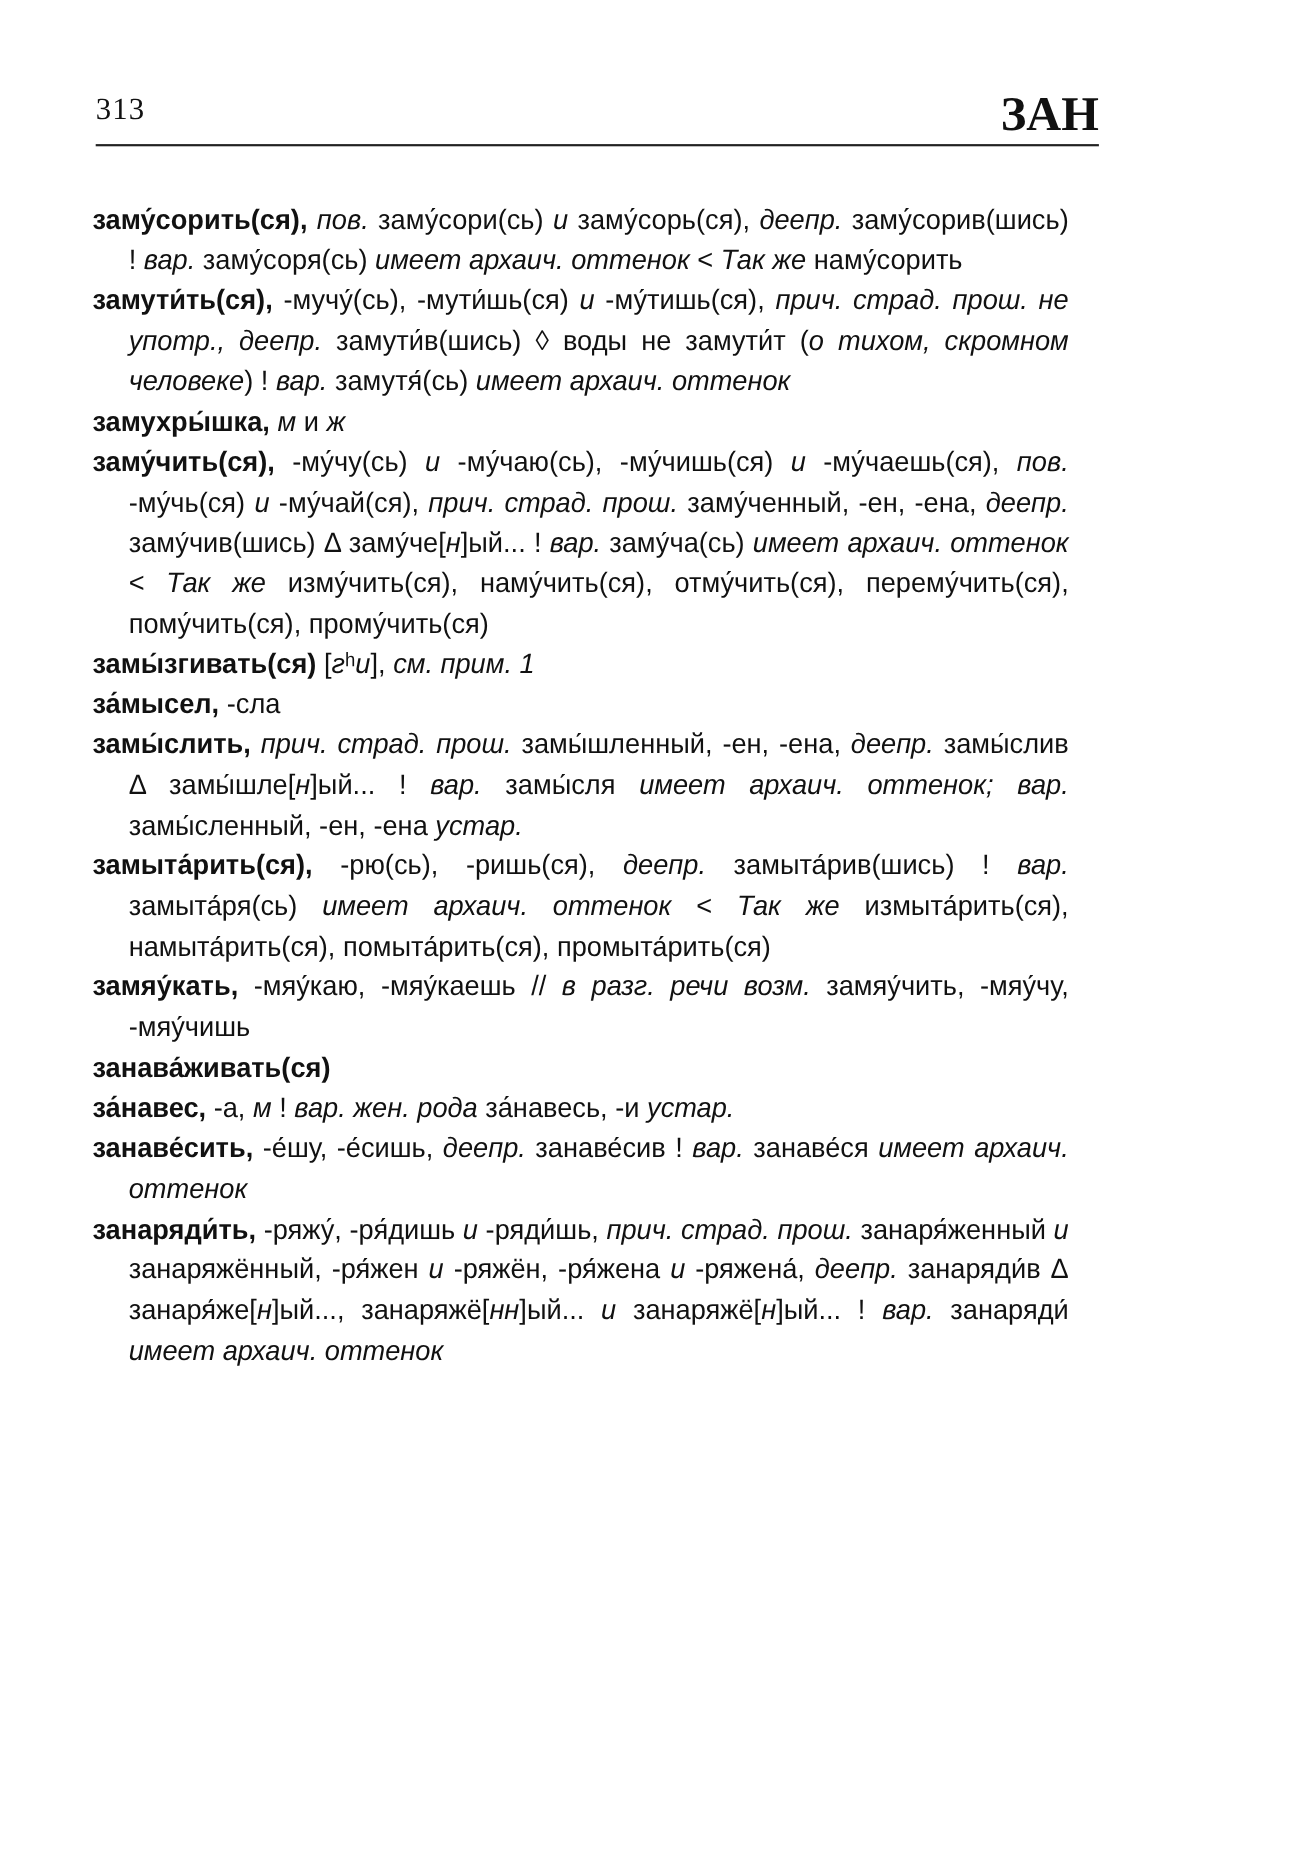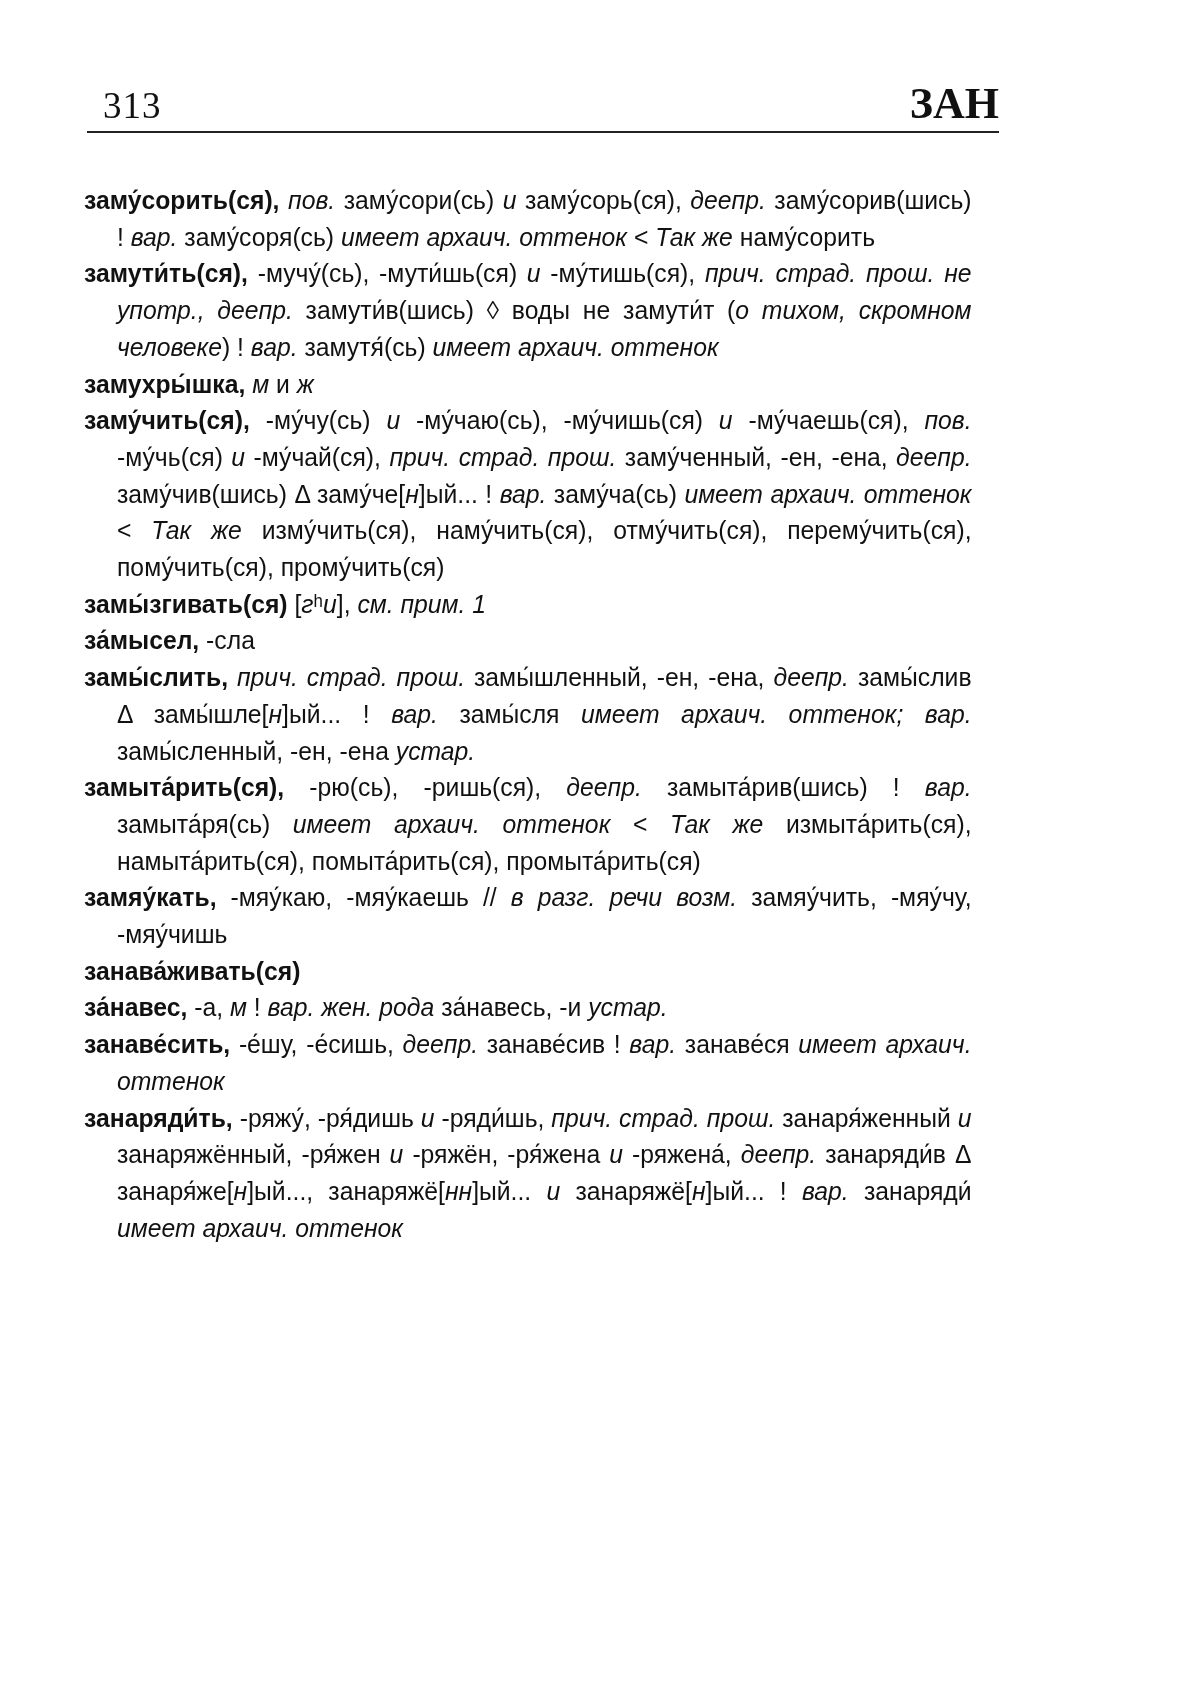--- a/index.html
+++ b/index.html
@@ -1,19 +1,19 @@
 <!DOCTYPE html>
 <html><head>
 <meta charset="utf-8">
 <style>
   html, body { margin:0; padding:0; background:#ffffff; }
   body { width:1178px; height:1700px; position:relative; overflow:hidden;
          font-family:"Liberation Serif", "DejaVu Serif", serif; color:#111; }
   .header { position:absolute; left:87px; top:78px; width:912px; height:52px; }
-  .page-num { position:absolute; left:16px; top:6px; font-size:37px; letter-spacing:1px; }
+  .page-num { position:absolute; left:0; top:6px; font-size:28px; letter-spacing:1px; }
   .running-head { position:absolute; right:0; top:0; font-size:44px; font-weight:bold; }
   .rule { position:absolute; left:87px; top:131px; width:912px; height:2px; background:#222; }
   .content { position:absolute; left:84px; top:182px; width:915px;
              font-family:"Liberation Sans Narrow", "Liberation Sans", sans-serif;
              font-size:25.5px; line-height:36.7px; text-align:justify;
              transform:scaleX(0.97); transform-origin:left top; }
   .entry { margin:0; padding-left:34px; text-indent:-34px; }
   .hw { font-weight:bold; }
   .it { font-style:italic; }
 </style>

